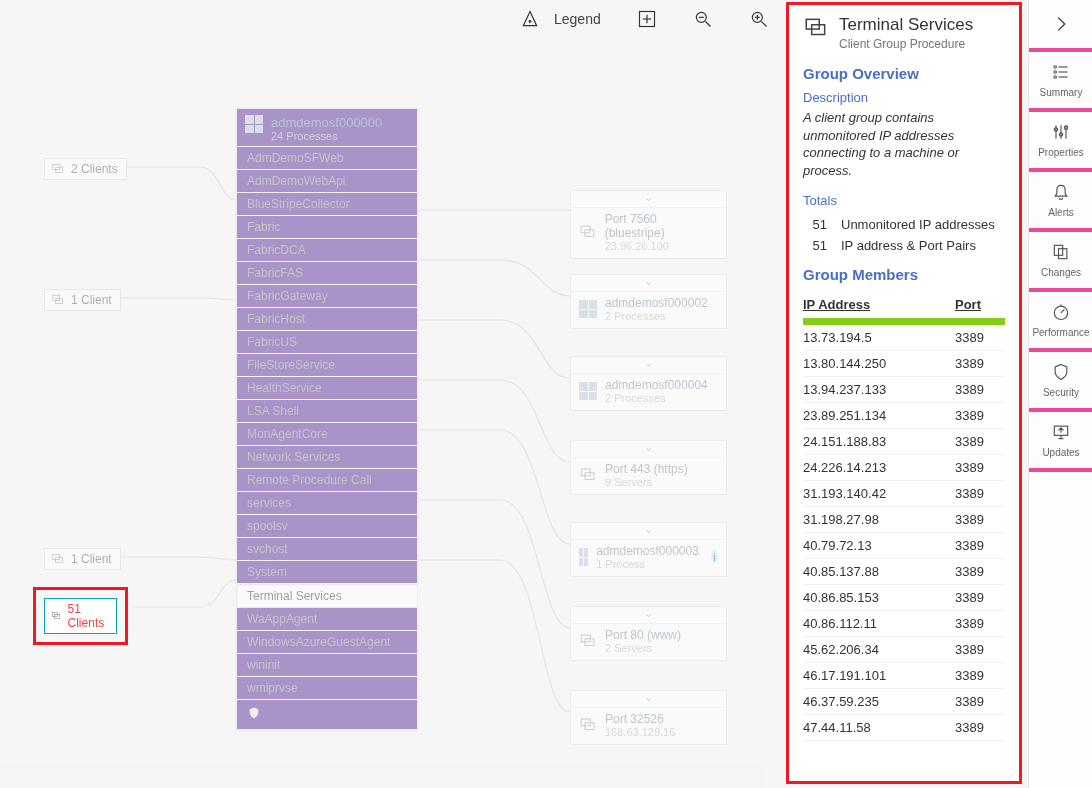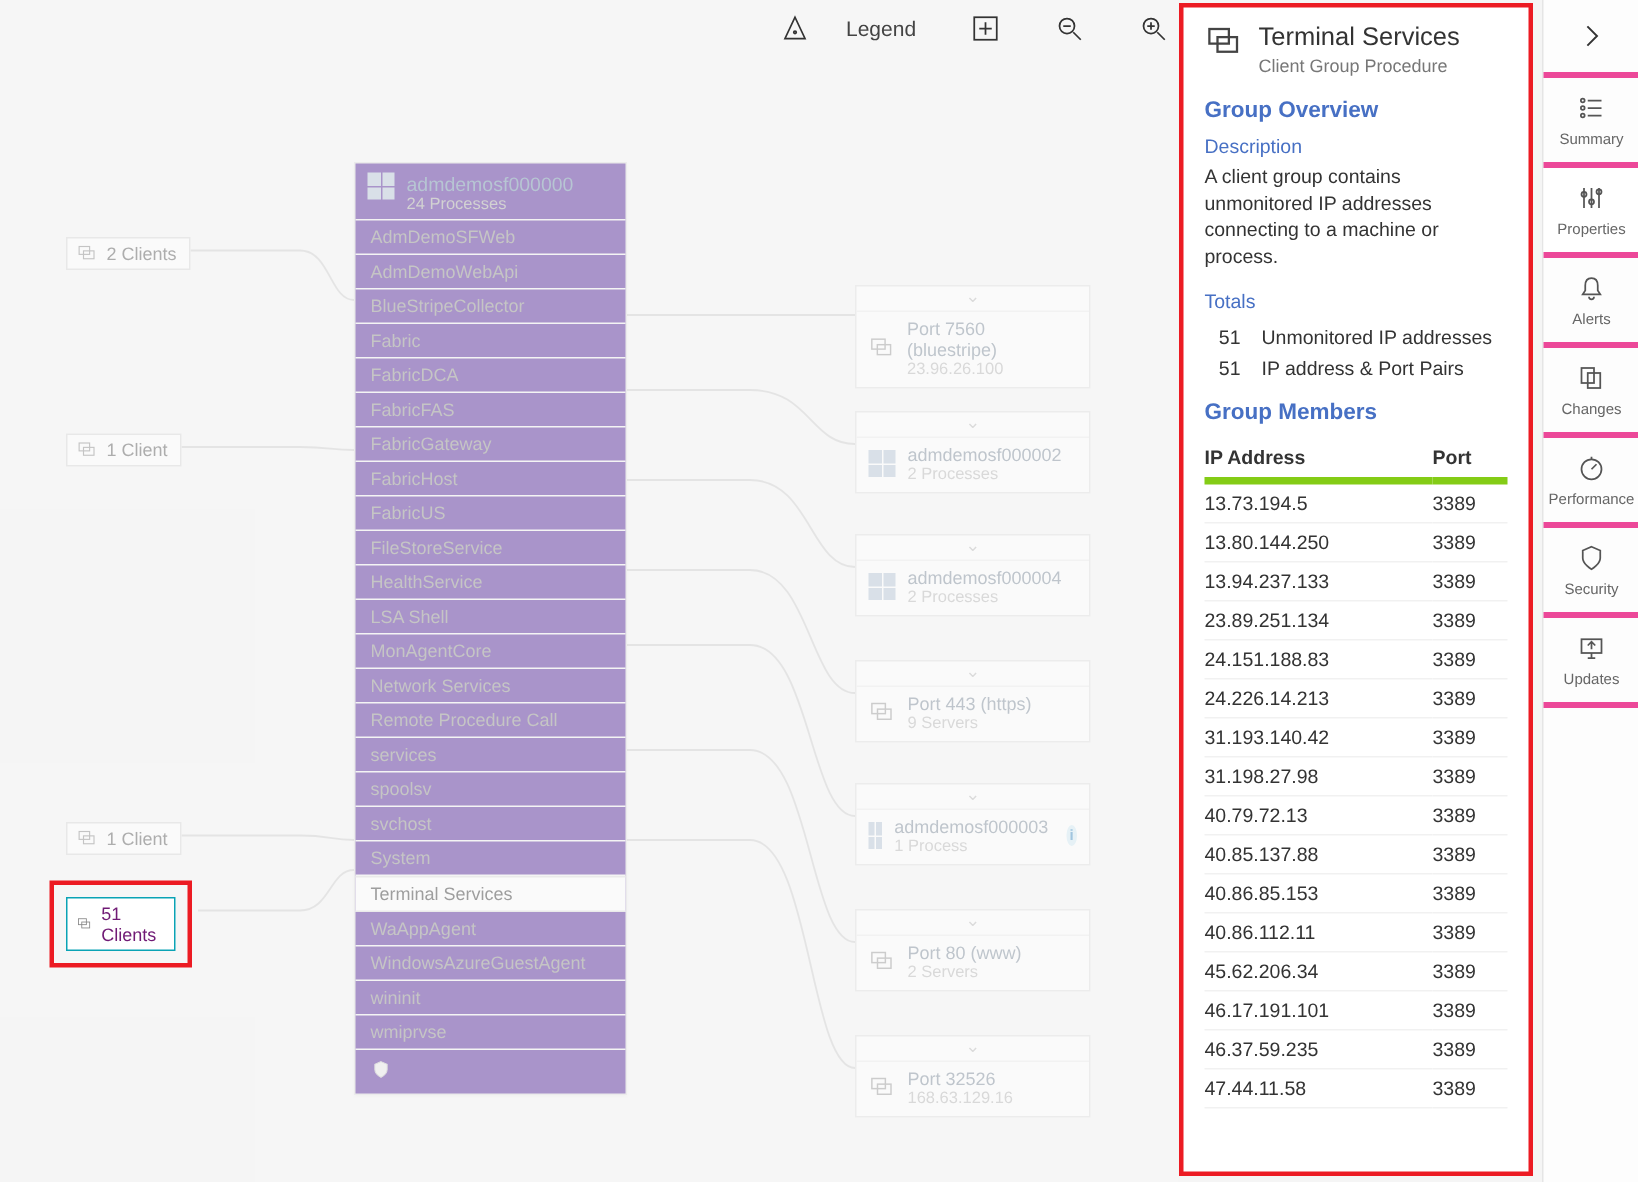--- a/index.html
+++ b/index.html
@@ -22,21 +22,21 @@
     display: flex;
     align-items: center;
     gap: 36px;
     color: #444;
     font-size: 14px;
     z-index: 3;
   }
   .toolbar .btn {
     display: inline-flex;
     align-items: center;
-    gap: 24px;
+    gap: 14px;
     cursor: pointer;
   }
   .toolbar svg { width: 20px; height: 20px; stroke: #333; fill: none; stroke-width: 1.4; }
 
   
   .canvas {
     position: absolute;
     left: 0; top: 0;
     width: 785px;
     height: 788px;
@@ -74,21 +74,21 @@
     align-items: center;
     gap: 6px;
     z-index: 1;
   }
   .chip svg { width: 14px; height: 14px; fill: none; stroke:#888; stroke-width:1.3; }
 
   .chip.selected {
     border: 1px solid #0aa3b5;
     outline: 3px solid #ec1b23;
     outline-offset: 8px;
-    color: #701a75;
+    color: #ef4444;
   }
   .chip-wrap-sel {
     position:absolute;
     z-index:4;
   }
 
   
   .machine {
     position: absolute;
     left: 236px;
@@ -195,35 +195,36 @@
     overflow:hidden;
     font-size:13px;
     color:#333;
   }
   .panel-head { display:flex; gap:10px; align-items:flex-start; margin-bottom:14px;}
   .panel-head svg { width:26px; height:26px; stroke:#444; fill:none; stroke-width:1.4; }
   .panel-title { font-size:17px; color:#333; }
   .panel-sub   { font-size:12px; color:#777; margin-top:2px; }
   .sec-h1 { color:#4770c4; font-size:15px; font-weight:600; margin: 10px 0 8px 0;}
   .sec-h2 { color:#4770c4; font-size:13px; font-weight:400; margin: 8px 0 4px 0;}
-  .desc { font-size:13px; line-height:1.35; color:#333; }
+  .desc { font-size:13px; line-height:1.35; color:#333;font-style:italic; }
   .totals { margin: 6px 0 10px 0; }
   .totals div { display:flex; gap:14px; padding:3px 0; font-size:13px;}
   .totals .n { width:24px; text-align:right; }
   table.members {
     width:100%;
     border-collapse: collapse;
     font-size:13px;
     margin-top:4px;
   }
   table.members th {
     text-align:left;
     font-weight:600;
     padding:6px 0;
-    border-bottom:5px solid #84cc16;
+    border-bottom:7px solid #84cc16;
+    text-decoration:underline;
   }
   table.members td {
     padding:5px 0;
     border-bottom:1px solid #f1f1f1;
   }
   table.members td:last-child, table.members th:last-child { width:50px; }
 
   
   .tabs {
     position:absolute;

